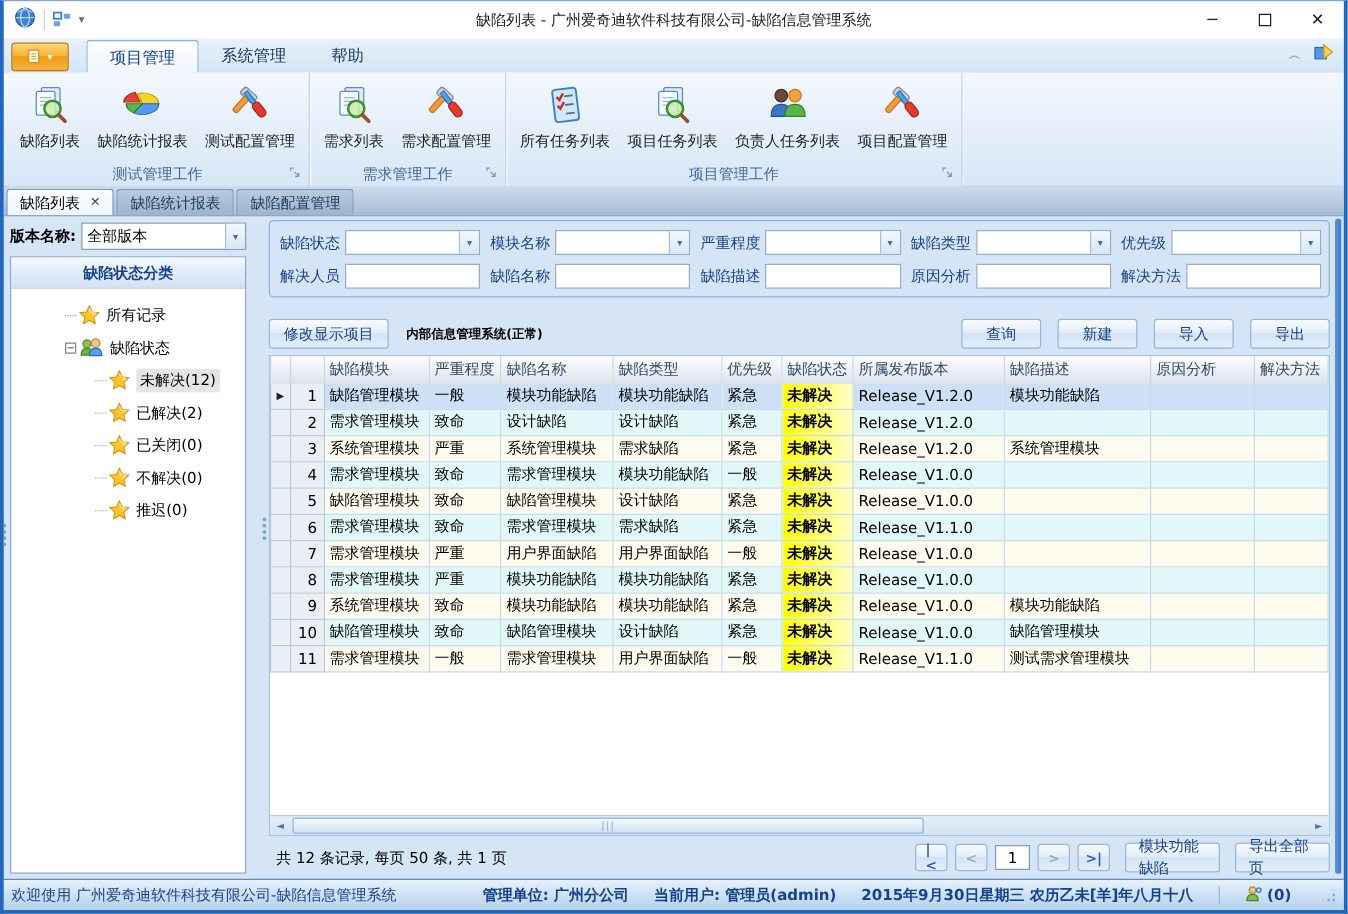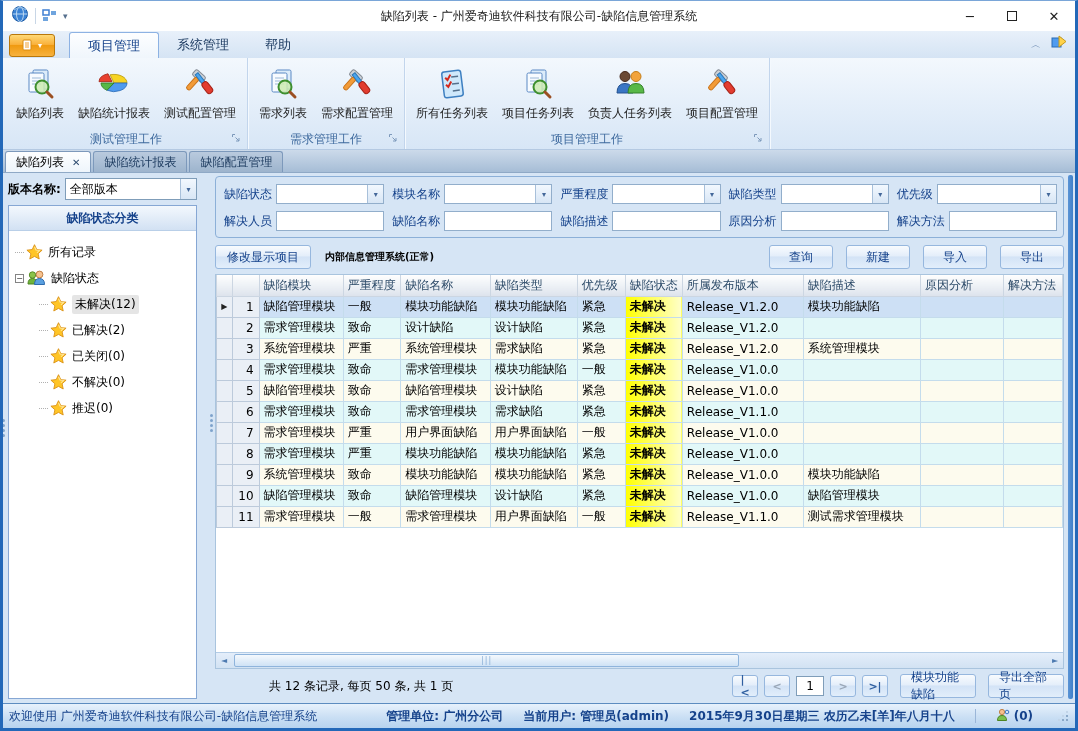--- a/index.html
+++ b/index.html
@@ -46,42 +46,42 @@
   
   .main { flex:1; display:flex; padding:0 2px 0 3px; position:relative; min-height:0; }
   .left-col { width:203px; display:flex; flex-direction:column; padding:3px 12px 4px 2px; min-height:0; }
   .version-row { height:26px; display:flex; align-items:center; gap:4px; flex:0 0 auto; }
   .version-label { font-size:12px; font-weight:bold; color:#000; }
   .combo { flex:1; height:22px; background:#fff; border:1px solid #7f9db9; display:flex; align-items:center; position:relative; }
   .combo .combo-val { flex:1; font-size:12px; padding:0 4px; color:#000; }
   .drop-btn { width:16px; height:100%; border-left:1px solid #a8c0da; background:linear-gradient(#f2f8fe,#d8e6f5); display:flex; align-items:center; justify-content:center; font-size:8px; color:#44689a; }
   .tree-panel { flex:1; margin-top:3px; border:1px solid #86a7d4; background:#fff; display:flex; flex-direction:column; min-height:0; }
   .tree-header { height:25px; background:linear-gradient(#f3f8fd,#d2e1f3); border-bottom:1px solid #b9cfe8; display:flex; align-items:center; justify-content:center; font-size:12px; font-weight:bold; color:#15428b; flex:0 0 auto; }
-  .tree { padding:8px 4px 4px 6px; overflow:hidden; }
+  .tree { padding:8px 4px 4px 6px; overflow:hidden;margin-left:37px; }
   .tree-item { height:26px; display:flex; align-items:center; position:relative; font-size:12px; color:#000; }
   .tree-item .conn { border-top:1px dotted #b0b0b0; width:9px; margin-right:2px; }
   .tree-item .expander { width:9px; height:9px; border:1px solid #848484; background:#fff; font-size:8px; line-height:7px; text-align:center; color:#333; margin-right:3px; }
   .tree-item .ticon { margin-right:5px; display:flex; }
   .tree-item.lvl1 { padding-left:24px; }
   .tree-item .tlabel.sel { background:#e5e5e5; border-radius:2px; padding:1px 3px; }
   .splitter { width:6px; position:relative; }
   .dots-v { position:absolute; left:1px; top:45%; width:4px; }
   .dots-v i { display:block; width:3px; height:3px; border-radius:50%; background:#7fa3cc; margin:2px 0; }
   .edge-dots { position:absolute; left:-1px; top:46%; z-index:5; }
   
   .right-col { flex:1; display:flex; flex-direction:column; margin-right:9px; min-width:0; min-height:0; }
   .right-edge-bar { position:absolute; right:2px; top:2px; bottom:4px; width:5px; background:linear-gradient(90deg,#5b94d6,#3f80c8); border-radius:2px; }
   .filter-box { margin-top:3px; border:1px solid #8cb0d8; border-radius:4px; padding:7px 6px 6px 8px; display:flex; flex-direction:column; gap:7px; flex:0 0 auto; }
   .filter-row { display:flex; align-items:center; }
   .fpair { display:flex; align-items:center; flex:1; min-width:0; margin-right:8px; }
   .fpair:last-child { margin-right:0; }
   .flabel { font-size:12px; color:#15428b; margin-right:4px; white-space:nowrap; }
   .ffield { flex:1; height:20px; background:#fff; border:1px solid #92aecb; display:flex; min-width:0; }
   .ffield .fval { flex:1; font-size:12px; padding:0 3px; }
-  .action-row { height:30px; display:flex; align-items:center; margin-top:4px; flex:0 0 auto; }
+  .action-row { height:30px; display:flex; align-items:center; margin-top:14px; flex:0 0 auto; }
   .btn { height:24px; background:linear-gradient(#f8fbfe,#e4eefa 45%,#d3e3f6 50%,#e2eefb); border:1px solid #96b7de; border-radius:3px;
     color:#15428b; font-size:12px; display:flex; align-items:center; justify-content:center; padding:0 10px; }
   .modify-btn { width:96px; }
   .sys-title { font-size:10px; font-weight:bold; color:#000; margin-left:14px; }
   .action-spacer { flex:1; }
   .action-btn { width:64px; margin-left:13px; }
   
   .grid-wrap { flex:1; margin-top:2px; background:#fff; border:1px solid #a9c4de; position:relative; overflow:hidden; min-height:0; }
   table.grid { border-collapse:collapse; table-layout:fixed; font-size:12px; }
   .grid th { background:linear-gradient(#fefefe,#ecf0f5 55%,#dde3ec); border:1px solid #ccd6e2; border-top:none; height:21px; font-weight:normal; color:#2c4a68; text-align:left; padding:0 4px; white-space:nowrap; overflow:hidden; }
@@ -92,21 +92,21 @@
   .grid tr.even td.cdata { background:#e2f8f8; }
   .grid tr.sel td.cdata { background:#cde0f5; }
   .grid td.cstatus { background:linear-gradient(90deg,#ffff00,#ffff70 55%,#ffffca) !important; font-weight:bold; }
   
   .hscroll { position:absolute; left:0; right:0; bottom:0; height:16px; background:#dcEAf8; background:linear-gradient(#e4eefa,#d2e2f3); border-top:1px solid #b3cce6; display:flex; align-items:center; }
   .hs-arrow { width:16px; height:100%; display:flex; align-items:center; justify-content:center; font-size:8px; color:#4d7ab0; }
   .hs-track { flex:1; height:100%; position:relative; }
   .hs-thumb { position:absolute; left:2px; top:1px; height:13px; width:62%; background:linear-gradient(#f5f9fd,#cfe2f5); border:1px solid #8fb4dc; border-radius:2px; display:flex; align-items:center; justify-content:center; }
   .hs-grip { font-size:8px; color:#88aed6; letter-spacing:1px; }
   
-  .pager-row { height:34px; display:flex; align-items:center; flex:0 0 auto;margin-left:48px; }
+  .pager-row { height:34px; display:flex; align-items:center; flex:0 0 auto; }
   .pager-info { font-size:12px; color:#000; margin-left:6px; }
   .pager-right { margin-left:auto; display:flex; align-items:center; }
   .pg-btn { width:26px; height:22px; margin-left:6px; font-size:11px; font-weight:bold; color:#2f5fa0; }
   .pg-btn.dis { color:#9aa7b8; }
   .pg-input { width:28px; height:20px; border:1px solid #7f9db9; background:#fff; text-align:center; font-size:12px; margin-left:6px; display:flex; align-items:center; justify-content:center; }
   .export-btn { width:76px; margin-left:12px; }
   .export-btn:first-of-type { margin-left:20px; }
   
   .statusbar { height:25px; background:linear-gradient(#e7f1fc,#cadff4 55%,#b7d3ef); border-top:1px solid #5d8cc0; display:flex; align-items:center; font-size:12px; color:#15428b; padding:0 6px; flex:0 0 auto; position:relative; }
   .sb-right { margin-left:auto; display:flex; align-items:center; gap:20px;font-weight:bold; }

